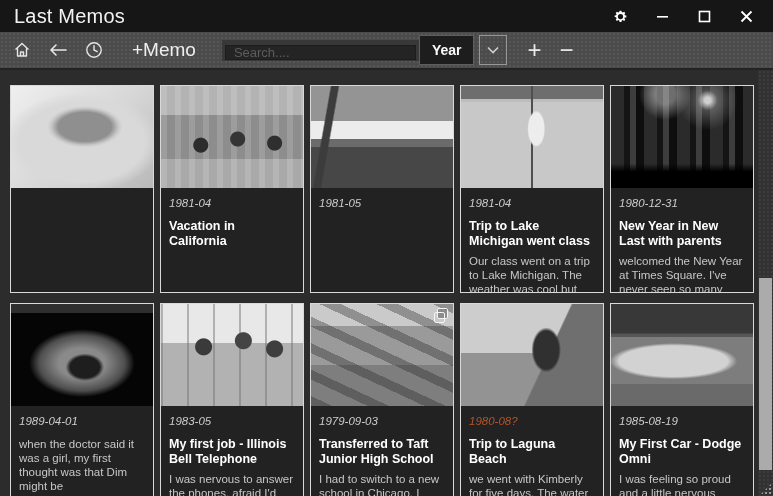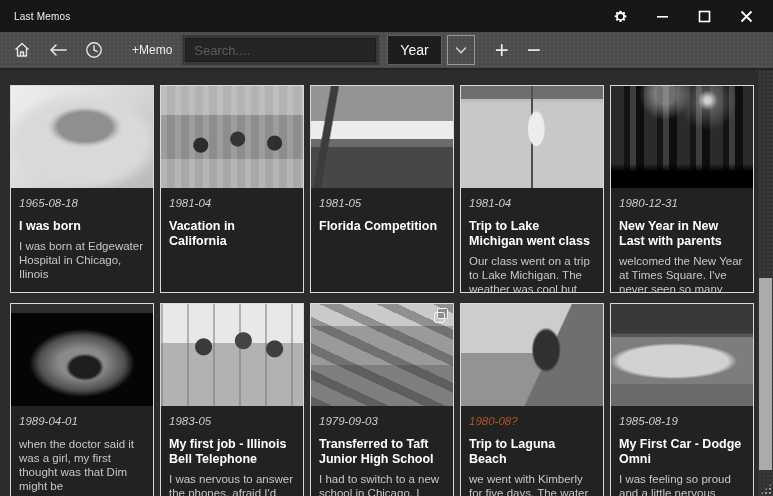--- a/index.html
+++ b/index.html
@@ -6,45 +6,45 @@
   html,body { width:773px; height:496px; overflow:hidden; }
   body {
     font-family:"Liberation Sans", sans-serif;
     background:#2c2c2c; position:relative;
   }
   
   .titlebar{
     height:32px; background:#161616; display:flex; align-items:center;
     padding:0 14px; color:#f2f2f2;
   }
-  .app-title{ font-size:10px; letter-spacing:.2px; }
+  .app-title{ font-size:20px; letter-spacing:.2px; }
   .win-controls{ margin-left:auto; display:flex; align-items:center; gap:24px; padding-right:4px; }
   .win-btn{ width:18px; height:18px; display:flex; align-items:center; justify-content:center; cursor:default; }
   .win-btn svg{ display:block; }
   
   .toolbar{
     height:38px; background-color:#4b4b4b;
     background-image:radial-gradient(rgba(255,255,255,.06) 1px, transparent 1.3px);
     background-size:4px 4px;
     display:flex; align-items:center; padding-left:12px;
     border-bottom:2px solid #232323;
   }
   .tb-icon{ width:20px; height:20px; display:flex; align-items:center; justify-content:center; margin-right:16px; }
   .tb-icon svg{ display:block; }
-  .memo-btn{ color:#eeeeee; font-size:12px; margin:0 0 0 12px; cursor:default; }
+  .memo-btn{ color:#eeeeee; font-size:19px; margin:0 0 0 12px; cursor:default; }
   .search-wrap{
-    margin-left:10px; width:197px; height:30px; background:#383838; padding:3px;
+    margin-left:26px; width:197px; height:21px; background:#383838; padding:3px;
   }
   .search-input{
     width:100%; height:100%; background:#242424; border:1px solid #1d1d1d;
     color:#bdbdbd; font-size:13px; padding:0 8px; outline:none;
     font-family:"Liberation Sans", sans-serif;
   }
   .search-input::placeholder{ color:#5c5c5c; }
-  .year-combo{ display:flex; align-items:stretch; margin-left:8px; height:30px; }
+  .year-combo{ display:flex; align-items:stretch; margin-left:0; height:30px;font-weight:bold; }
   .year-box{
     background:#1d1d1d; border:1px solid #5e5e5e; color:#fafafa; font-size:14px;
     display:flex; align-items:center; padding:0 12px;
   }
   .chev-box{
     width:28px; margin-left:5px; border:1px solid #979797; display:flex;
     align-items:center; justify-content:center; color:#cfcfcf;
   }
   .zoom-btn{ color:#e9e9e9; font-size:24px; font-weight:400; line-height:1; margin-left:20px; cursor:default; }
   .zoom-btn.minus{ margin-left:18px; }
@@ -196,41 +196,35 @@
   </div>
   <span class="zoom-btn">+</span>
   <span class="zoom-btn minus">−</span>
 </div>
 
 <div class="content">
   <div class="grid">
 
     <div class="card">
       <div class="photo ph1"></div>
-      <div class="ctext">
-        <div class="date">1965-08-18</div>
-        <div class="title">I was born</div>
-        <div class="bodytext">I was born at Edgewater Hospital in Chicago, Ilinois</div>
-      </div>
     </div>
 
     <div class="card">
       <div class="photo ph2"></div>
       <div class="ctext">
         <div class="date">1981-04</div>
         <div class="title">Vacation in California</div>
         <div class="bodytext"></div>
       </div>
     </div>
 
     <div class="card">
       <div class="photo ph3"></div>
       <div class="ctext">
         <div class="date">1981-05</div>
-        <div class="title">Florida Competition</div>
         <div class="bodytext"></div>
       </div>
     </div>
 
     <div class="card">
       <div class="photo ph4"></div>
       <div class="ctext">
         <div class="date">1981-04</div>
         <div class="title">Trip to Lake Michigan went class</div>
         <div class="bodytext">Our class went on a trip to Lake Michigan. The weather was cool but sunny. We ate lunch on the grass near the water,</div>

